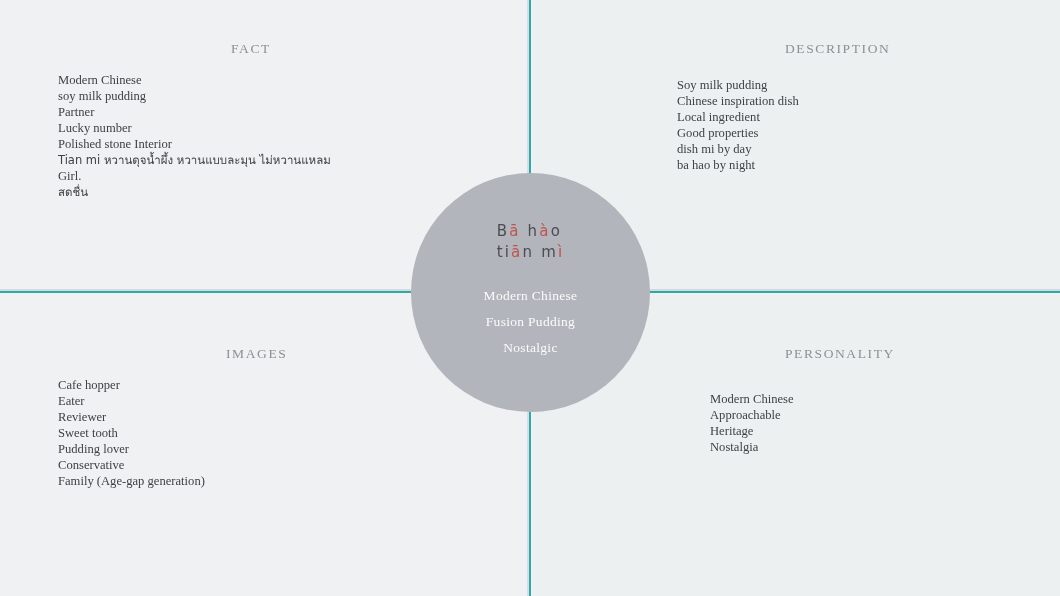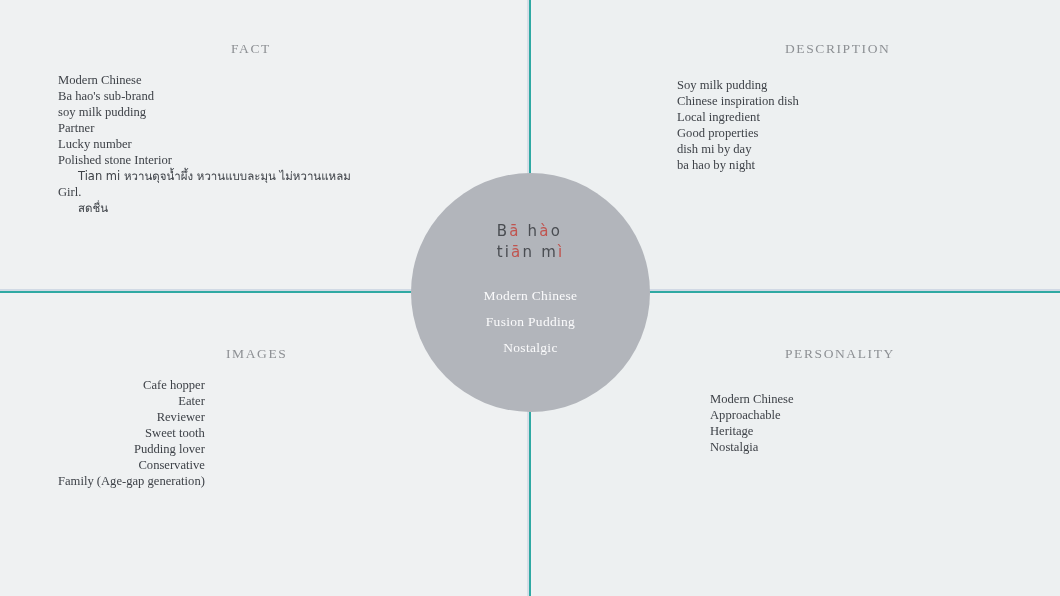--- a/index.html
+++ b/index.html
@@ -89,28 +89,27 @@
     padding: 0;
     list-style: none;
     color: #3e4248;
     font-family: "Liberation Serif", "DejaVu Serif", serif;
     font-size: 12.6px;
     line-height: 16px;
     white-space: nowrap;
   }
   .item-list.fact        { left: 58px;  top: 72px; }
   .item-list.description { left: 677px; top: 77px; }
-  .item-list.images      { left: 58px;  top: 377px; text-align: right; }
+  .item-list.images      { left: 58px;  top: 377px; }
   .item-list.personality { left: 710px; top: 391px; }
 
   .item-list li { margin: 0; padding: 0; }
   .item-list li.thai {
     font-family: "DejaVu Sans", "Liberation Sans", sans-serif;
     font-size: 11.5px;
-    margin-left: 20px;
   }
 
   
   .center-circle {
     position: absolute;
     left: 411px;
     top: 173px;
     width: 239px;
     height: 239px;
     border-radius: 50%;
@@ -157,21 +156,20 @@
   <div class="quad-bg br"></div>
 
   <div class="axis-h-glow"></div>
   <div class="axis-h"></div>
   <div class="axis-v-glow"></div>
   <div class="axis-v"></div>
 
   <div class="quad-title fact">FACT</div>
   <ul class="item-list fact">
     <li>Modern Chinese</li>
-    <li>Ba hao's sub-brand</li>
     <li>soy milk pudding</li>
     <li>Partner</li>
     <li>Lucky number</li>
     <li>Polished stone Interior</li>
     <li class="thai">Tian mi หวานดุจน้ำผึ้ง หวานแบบละมุน ไม่หวานแหลม</li>
     <li>Girl.</li>
     <li class="thai">สดชื่น</li>
   </ul>
 
   <div class="quad-title description">DESCRIPTION</div>

